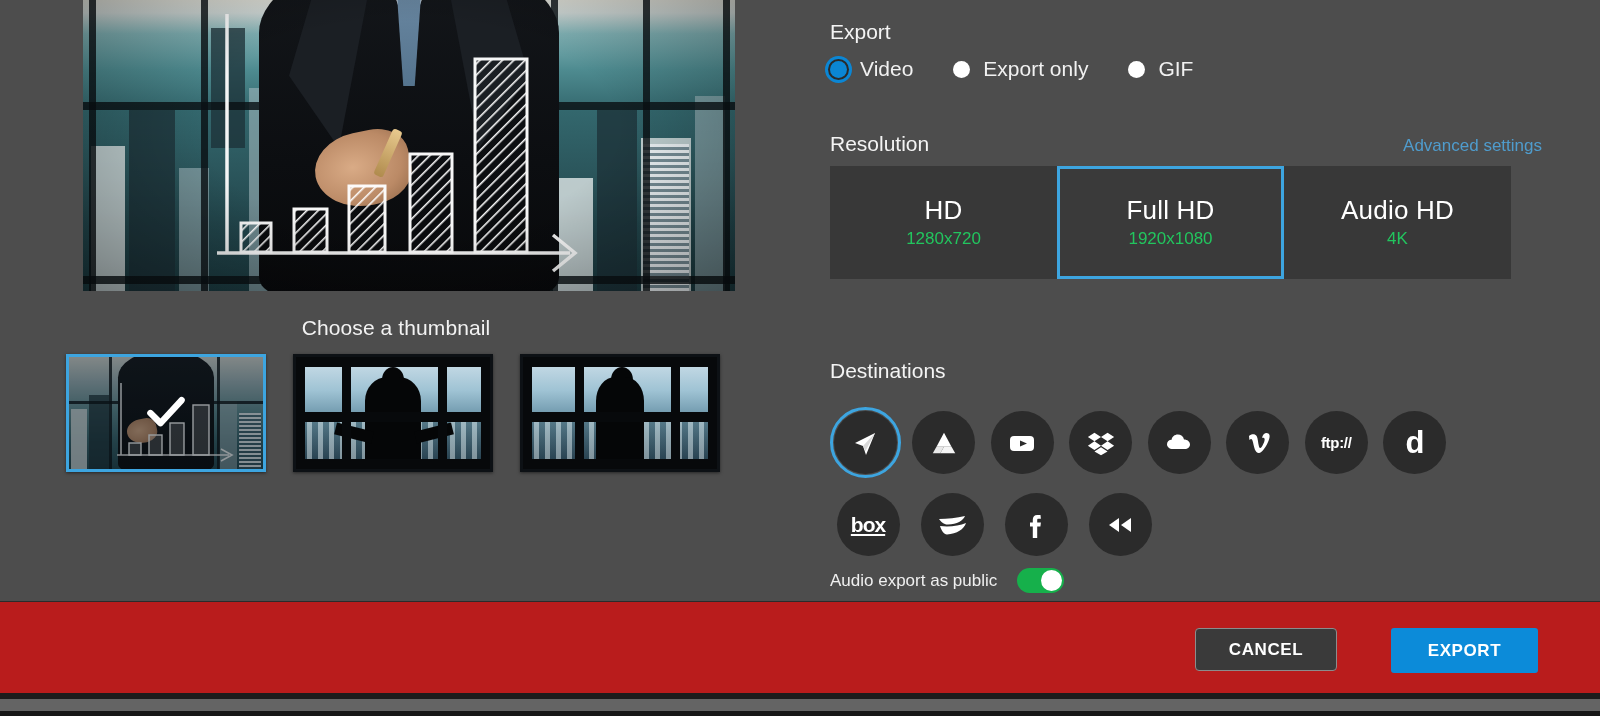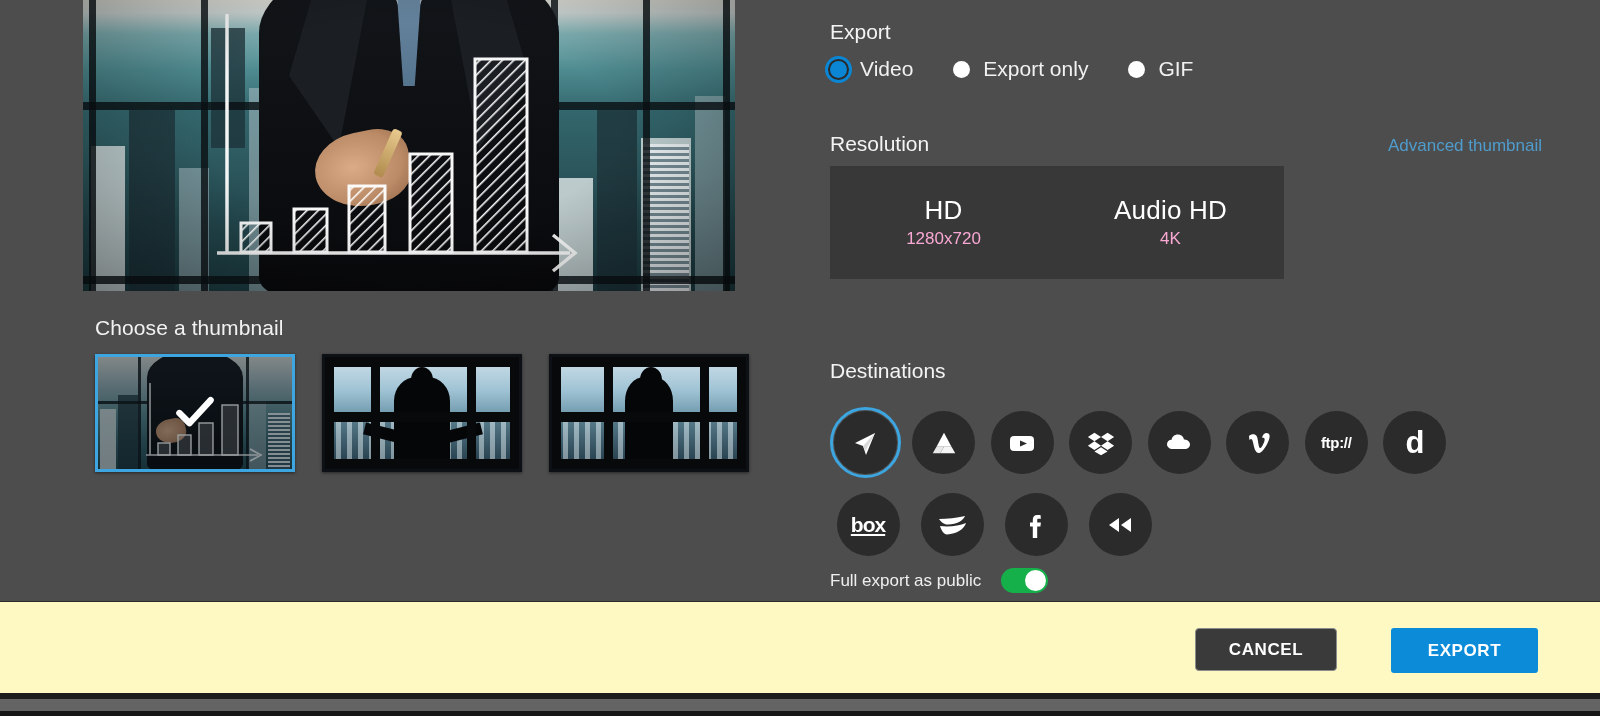--- a/index.html
+++ b/index.html
@@ -64,21 +64,21 @@
     background: linear-gradient(180deg,#e8c98e,#b08b4d);
     transform: rotate(24deg); border-radius: 3px;
   }
   
   .chart-svg { position: absolute; left: 0; top: 0; width: 100%; height: 100%; }
   .vignette {
     position: absolute; inset: 0;
     background: radial-gradient(ellipse at 50% 45%, rgba(0,0,0,0) 45%, rgba(0,0,0,0.38) 100%);
   }
 
-  #thumb-section { position: absolute; left: 95px; top: 316px; width: 660px; }
+  #thumb-section { position: absolute; left: 66px; top: 316px; width: 660px; text-align: center; }
   #thumb-title { color: #f2f2f2; font-size: 21px; font-weight: 400; letter-spacing: .1px; }
   #thumb-list { display: flex; gap: 27px; margin-top: 14px; }
   .thumb {
     position: relative; width: 200px; height: 118px;
     border: 3px solid transparent; background: #0d1115; overflow: hidden;
     box-shadow: 0 1px 3px rgba(0,0,0,.5); cursor: pointer;
   }
   .thumb.selected { border-color: #3da5e0; }
   .thumb-inner { position: absolute; inset: 0; overflow: hidden; }
   .thumb .dim { position: absolute; inset: 0; background: rgba(10,18,26,0.42); }
@@ -130,21 +130,21 @@
     font-size: 17px; cursor: pointer;
   }
   #res-cards { position: absolute; left: 0; top: 166px; display: flex; }
   .res-card {
     width: 227px; height: 113px; background: #383838;
     display: flex; flex-direction: column; align-items: center; justify-content: center;
     border: 3px solid transparent; cursor: pointer; position: relative;
   }
   .res-card.selected { border-color: #3da5e0; background: #3a3a3a; }
   .res-name { color: #ffffff; font-size: 26px; font-weight: normal; letter-spacing: .2px; line-height: 1.15; }
-  .res-sub  { color: #f9a8d4; font-size: 17px; margin-top: 4px; }
+  .res-sub  { color: #22c55e; font-size: 17px; margin-top: 4px; }
   #res-desc { position: absolute; left: 0; top: 289px; font-size: 15.5px; color: #cfcfcf; }
   #res-desc b { color: #f3f3f3; }
 
   #dest-title { position: absolute; left: 0; top: 359px; }
   #dest-grid { position: absolute; left: 0; top: 405px; width: 620px; }
   .dest-row { display: flex; gap: 8px; }
   .dest-row + .dest-row { margin-top: 7px; }
   .dest-cell { width: 76px; height: 75px; display: flex; align-items: center; justify-content: center; }
   .dest {
     width: 63px; height: 63px; border-radius: 50%; background: #2b2b2b;
@@ -165,21 +165,21 @@
     background: #16b04b; position: relative; cursor: pointer;
   }
   #public-toggle .knob {
     position: absolute; right: 2px; top: 2px; width: 21px; height: 21px;
     border-radius: 50%; background: #ffffff;
   }
 
   
   #footer {
     position: absolute; left: 0; top: 601px; width: 1600px; height: 92px;
-    background: #fef9c3;
+    background: #b91c1c;
   }
   #footer-divider { position: absolute; left: 0; top: 0; width: 100%; height: 1px; background: #2b2b2b; }
   #btn-cancel {
     position: absolute; right: 263px; top: 27px; width: 142px; height: 43px;
     background: #3a3a3a; border: 1px solid #8c8c8c; border-radius: 4px;
     color: #ffffff; font-size: 17px; font-weight: bold; letter-spacing: .6px;
     display: flex; align-items: center; justify-content: center; cursor: pointer;
   }
   #btn-export {
     position: absolute; right: 62px; top: 27px; width: 147px; height: 45px;
@@ -342,26 +342,30 @@
         <span class="radio"></span>
         <span class="radio-label">Export only</span>
       </div>
       <div class="radio-opt">
         <span class="radio"></span>
         <span class="radio-label">GIF</span>
       </div>
     </div>
 
     <div id="res-title" class="sec-title">Resolution</div>
-    <div id="adv-link">Advanced thumbnail</div>
+    <div id="adv-link">Advanced settings</div>
 
     <div id="res-cards">
       <div class="res-card">
         <div class="res-name">HD</div>
         <div class="res-sub">1280x720</div>
+      </div>
+      <div class="res-card selected">
+        <div class="res-name">Full HD</div>
+        <div class="res-sub">1920x1080</div>
       </div>
       <div class="res-card">
         <div class="res-name">Audio HD</div>
         <div class="res-sub">4K</div>
       </div>
     </div>
 
 
     <div id="dest-title" class="sec-title">Destinations</div>
 
@@ -473,21 +477,21 @@
             <path d="M15 9 L15 23 L5 16 Z" fill="#ffffff"></path>
             <path d="M27 9 L27 23 L17 16 Z" fill="#ffffff"></path>
           </svg>
         </div>
           </div>
 
       </div>
     </div>
 
     <div id="public-row">
-      <span id="public-label">Full export as public</span>
+      <span id="public-label">Audio export as public</span>
       <div id="public-toggle">
         <div class="knob"></div>
       </div>
     </div>
 
   </div>
 
   <div id="footer">
     <div id="footer-divider"></div>
     <div id="btn-cancel">CANCEL</div>

